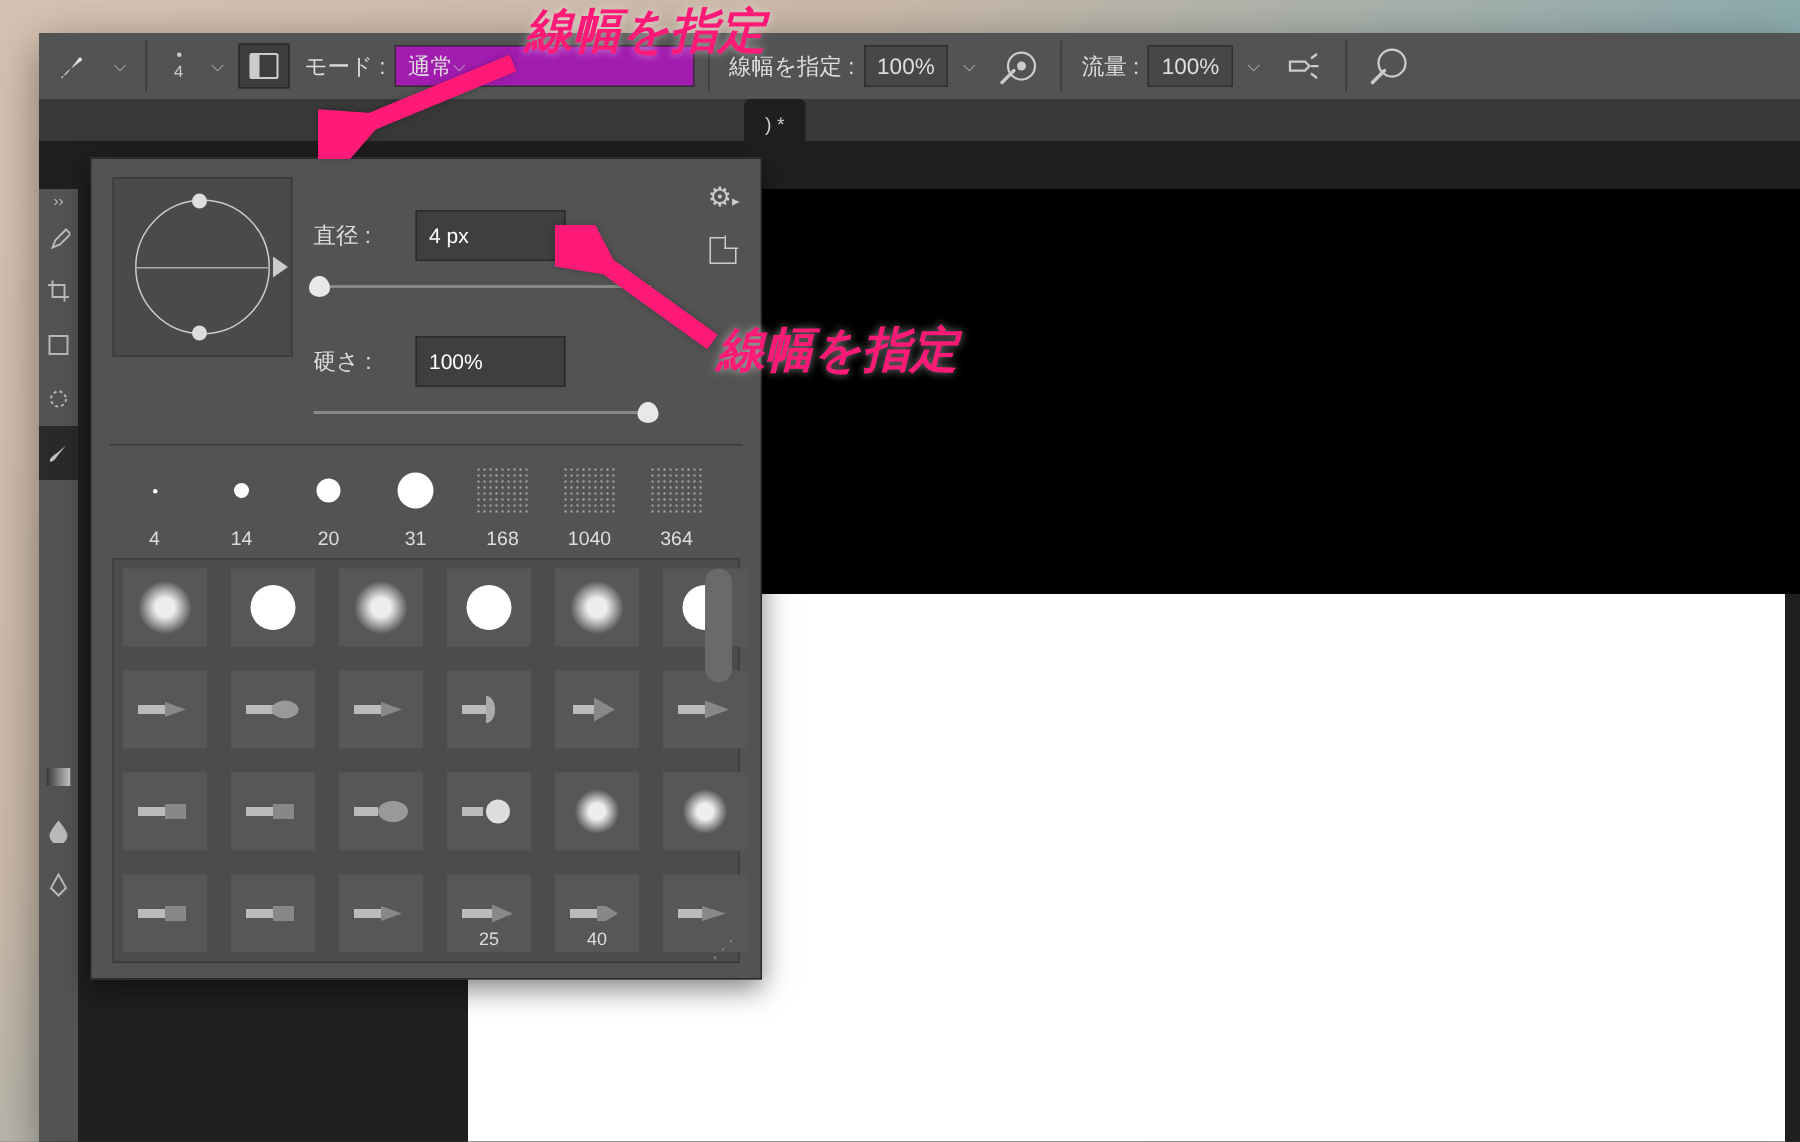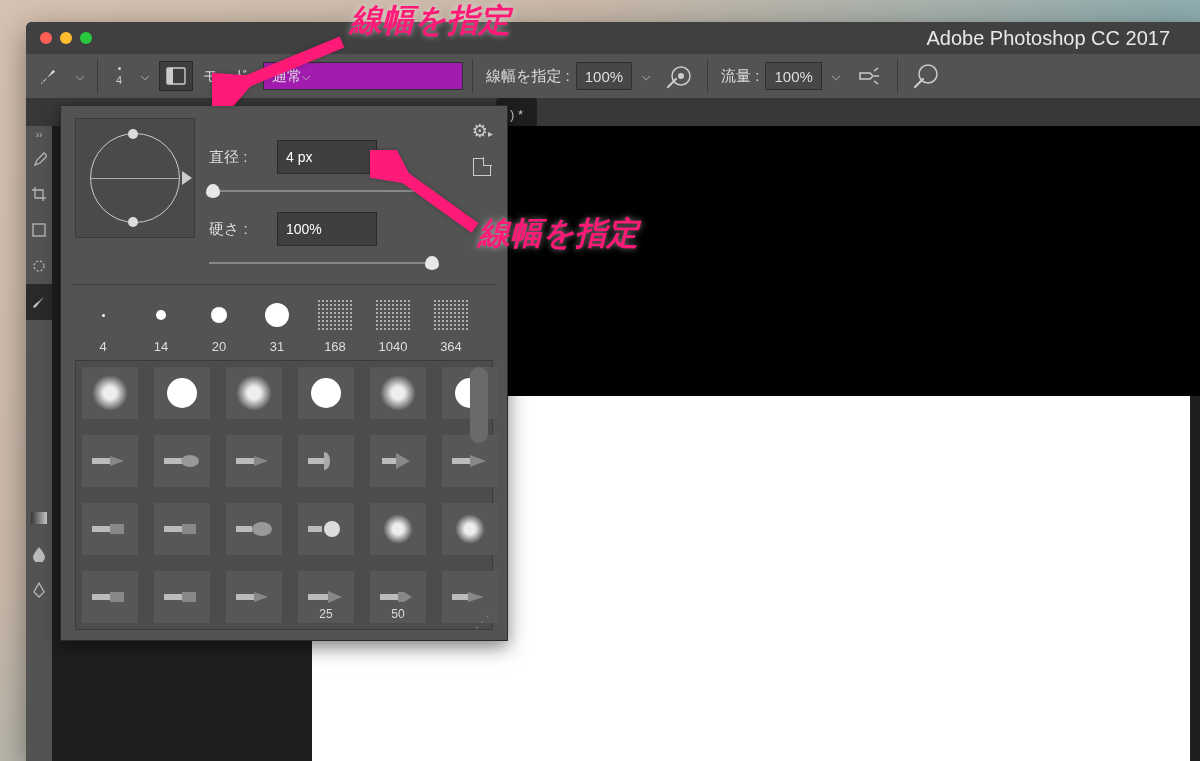--- a/index.html
+++ b/index.html
@@ -81,28 +81,20 @@
   .arrow{position:absolute;z-index:49;}
   .arrow svg{display:block;filter:drop-shadow(0 0 2px rgba(0,0,0,.25));}
 </style>
 </head>
 <body>
 
 <div class="desktop-strip"></div>
 
 <div class="app-window">
 
-  <div class="titlebar">
-    <div class="traffic">
-      <div class="dot red"></div>
-      <div class="dot yellow"></div>
-      <div class="dot green"></div>
-    </div>
-    <div class="title-text">Adobe Photoshop CC 2017</div>
-  </div>
 
   <div class="options-bar">
     <div class="ob-btn">
       <svg width="22" height="22" viewBox="0 0 24 24">
           <path d="M3 20c3-1 5-3 7-6l6-8c1-1 3 1 2 2l-8 6c-3 2-5 4-6 7z" fill="#ddd"></path>
         </svg>
     </div>
     <div class="ob-caret">
         <span class="ob-chev">⌵</span>
       </div>
@@ -240,21 +232,21 @@
       <div class="bp-row">
         <label>直径 :</label>
         <div class="inp">
             <span>4 px</span>
           </div>
       </div>
       <div class="bp-slider">
         <div class="track"></div>
           <div class="thumb" style="left:2%"></div>
       </div>
-      <div class="bp-row" style="margin-top:4px;">
+      <div class="bp-row" style="margin-top:16px;">
         <label>硬さ :</label>
         <div class="inp">
             <span>100%</span>
           </div>
       </div>
       <div class="bp-slider">
         <div class="track"></div>
           <div class="thumb" style="left:99%"></div>
       </div>
     </div>
@@ -424,21 +416,21 @@
             <rect x="2" y="5" width="20" height="6" fill="#bbb"></rect>
             <path d="M22 2l14 6-14 6z" fill="#888"></path>
           </svg>
           <div class="lab">25</div>
         </div>
       <div class="pcell">
           <svg width="40" height="16">
             <rect x="2" y="5" width="18" height="6" fill="#bbb"></rect>
             <path d="M20 3h6l8 5-8 5h-6z" fill="#888"></path>
           </svg>
-          <div class="lab">50</div>
+          <div class="lab">40</div>
         </div>
       <div class="pcell">
           <svg width="40" height="16">
             <rect x="2" y="5" width="16" height="6" fill="#bbb"></rect>
             <path d="M18 3l16 5-16 5z" fill="#888"></path>
           </svg>
         </div>
     </div>
     <div class="grid-scroll"></div>
     <div class="grip">⋰</div>

